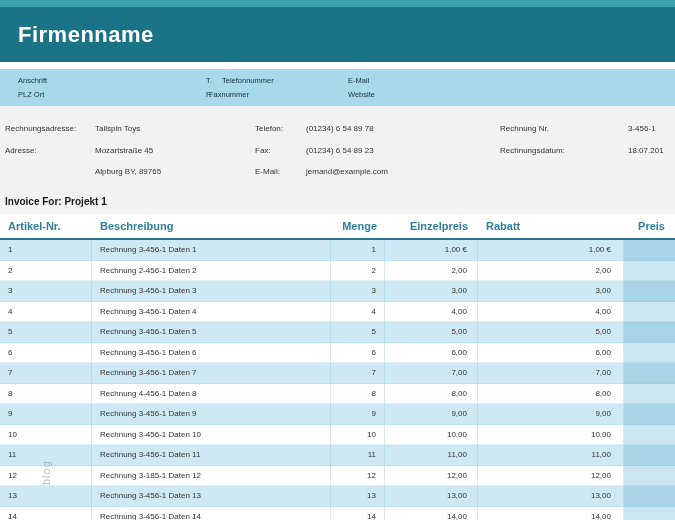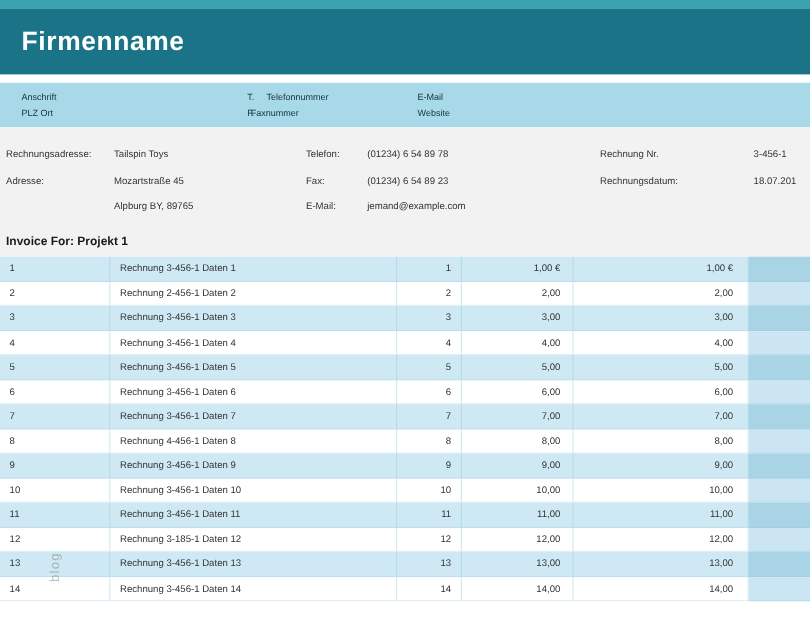--- a/index.html
+++ b/index.html
@@ -98,20 +98,28 @@
     <span class="r2 col-f">18.07.201</span>
 
     <span class="r3 col-b">Alpburg BY, 89765</span>
     <span class="r3 col-c">E-Mail:</span>
     <span class="r3 col-d">jemand@example.com</span>
 
     <div class="invoice-for">Invoice For: Projekt 1</div>
   </div>
 
   <div class="inv-table">
+    <div class="thead">
+      <div class="cell c-artikel">Artikel-Nr.</div>
+      <div class="cell c-beschreibung">Beschreibung</div>
+      <div class="cell c-menge">Menge</div>
+      <div class="cell c-einzelpreis">Einzelpreis</div>
+      <div class="cell c-rabatt">Rabatt</div>
+      <div class="cell c-preis">Preis</div>
+    </div>
     <div id="tbody">
         <div class="trow odd">
           <div class="cell c-artikel">1</div>
           <div class="cell c-beschreibung">Rechnung 3-456-1 Daten 1</div>
           <div class="cell c-menge">1</div>
           <div class="cell c-einzelpreis">1,00 €</div>
           <div class="cell c-rabatt">1,00 €</div>
           <div class="cell c-preis"></div>
         </div>
         <div class="trow even">

